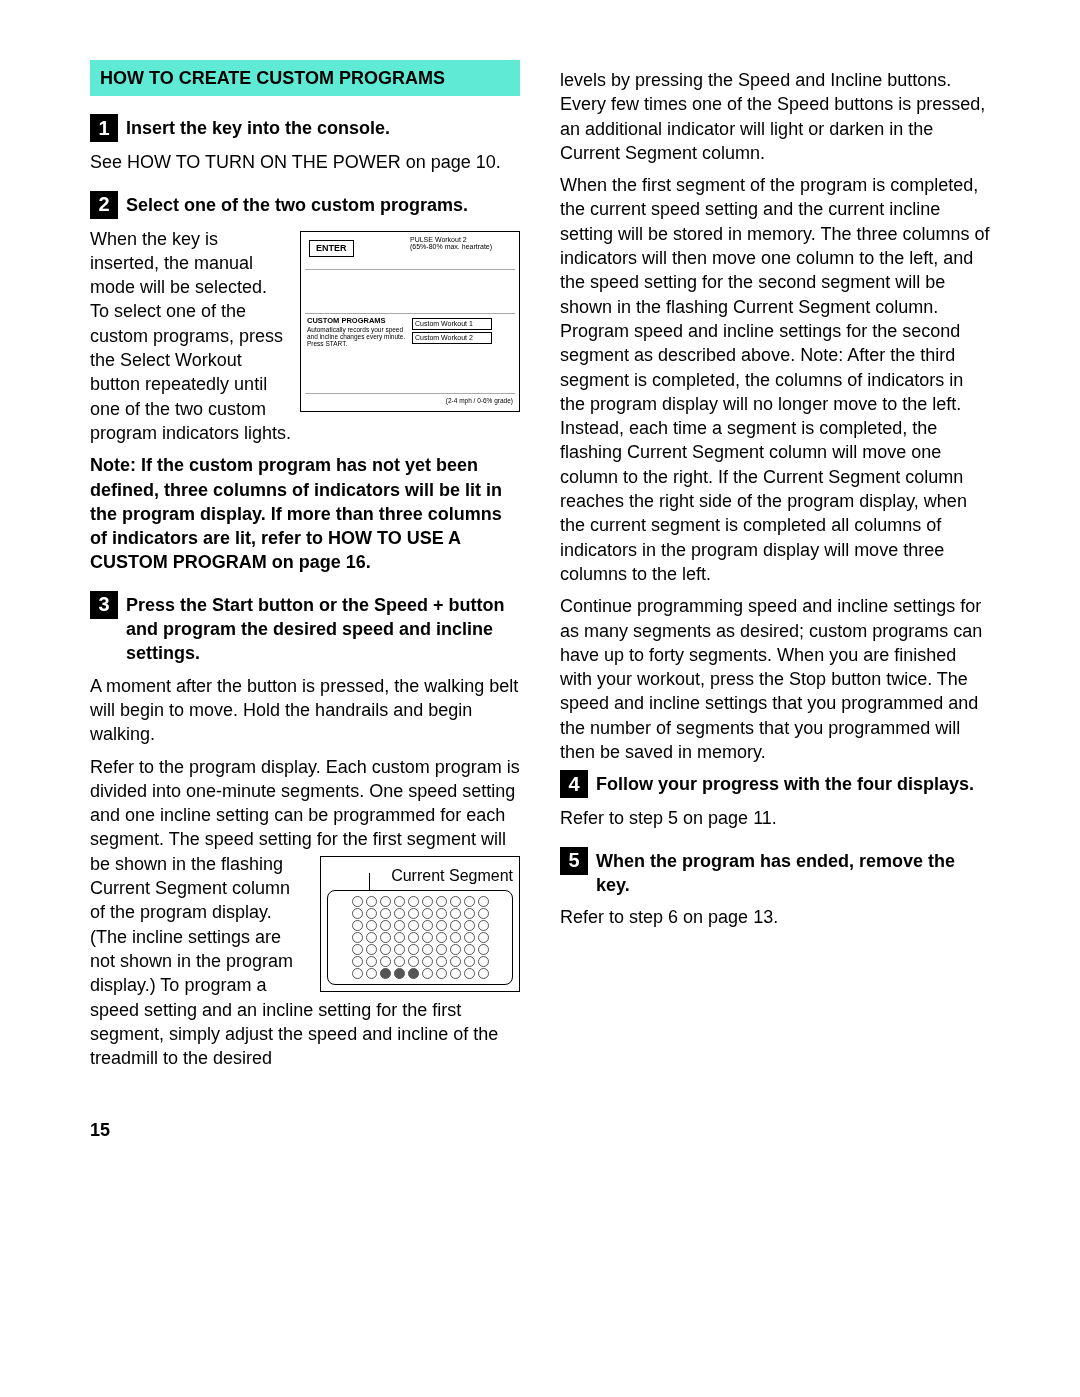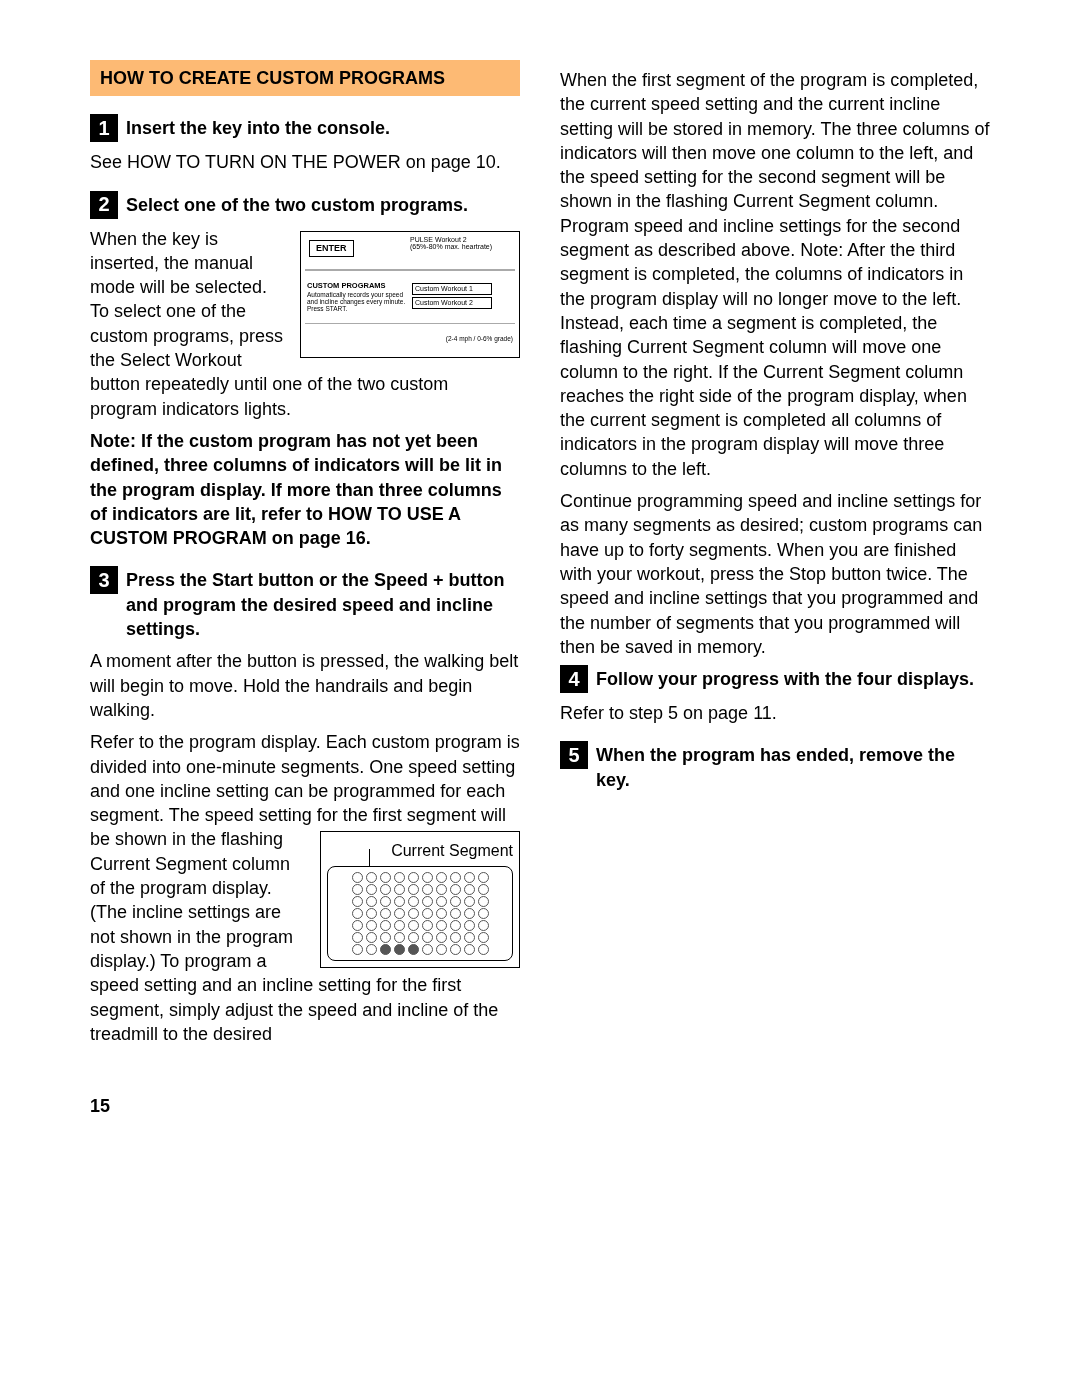--- a/index.html
+++ b/index.html
@@ -17,21 +17,21 @@
       width: 1080px;
       padding: 60px 90px 40px 90px;
       position: relative;
     }
     .columns {
       column-count: 2;
       column-gap: 40px;
       column-fill: auto;
     }
     .section-header {
-      background: #fdba74;
+      background: #5eead4;
       padding: 6px 10px;
       font-weight: bold;
       font-size: 18px;
       margin-bottom: 20px;
     }
     .step {
       margin-bottom: 18px;
       break-inside: avoid-column;
     }
     .step-row {
@@ -86,22 +86,23 @@
       padding: 3px 6px;
       display: inline-block;
       font-weight: bold;
       font-size: 9px;
       margin: 4px;
     }
     .fig1-row {
       display: flex;
       align-items: flex-start;
       border-top: 1px solid #aaa;
-      padding: 11px 2px;
+      padding: 3px 2px;
       gap: 4px;
+      margin-top: 43px;
     }
     .fig1-left {
       width: 50%;
       font-size: 7.5px;
     }
     .fig1-right {
       width: 50%;
       font-size: 7.5px;
     }
     .mini-label {
@@ -310,35 +311,37 @@
                 <span class="dot"></span>
               </div>
           </div>
         </div>
         <span>the first segment will be shown in the flashing Current Segment column of the program display. (The incline settings are not shown in the program display.) To program a speed setting and an incline</span>
         <span>setting for the first segment, simply adjust the speed and incline of the treadmill to the desired</span>
       </div>
     </div>
 
     <div class="right-col col-break">
+      <div class="para">levels by pressing the Speed and Incline buttons. Every few times one of the Speed buttons is pressed, an additional indicator will light or darken in the Current Segment column.</div>
       <div class="para">When the first segment of the program is completed, the current speed setting and the current incline setting will be stored in memory. The three columns of indicators will then move one column to the left, and the speed setting for the second segment will be shown in the flashing Current Segment column. Program speed and incline settings for the second segment as described above. Note: After the third segment is completed, the columns of indicators in the program display will no longer move to the left. Instead, each time a segment is completed, the flashing Current Segment column will move one column to the right. If the Current Segment column reaches the right side of the program display, when the current segment is completed all columns of indicators in the program display will move three columns to the left.</div>
       <div class="para">Continue programming speed and incline settings for as many segments as desired; custom programs can have up to forty segments. When you are finished with your workout, press the Stop button twice. The speed and incline settings that you programmed and the number of segments that you programmed will then be saved in memory.</div>
 
       <div class="step">
         <div class="step-row">
           <div class="step-num">4</div>
           <div class="step-title">Follow your progress with the four displays.</div>
         </div>
         <div class="para indent">Refer to step 5 on page 11.</div>
       </div>
 
       <div class="step">
         <div class="step-row">
           <div class="step-num">5</div>
           <div class="step-title">When the program has ended, remove the key.</div>
         </div>
+        <div class="para indent">Refer to step 6 on page 13.</div>
       </div>
     </div>
 
   </div>
 
   <div class="page-num">15</div>
 </div>
 
 </body></html>

